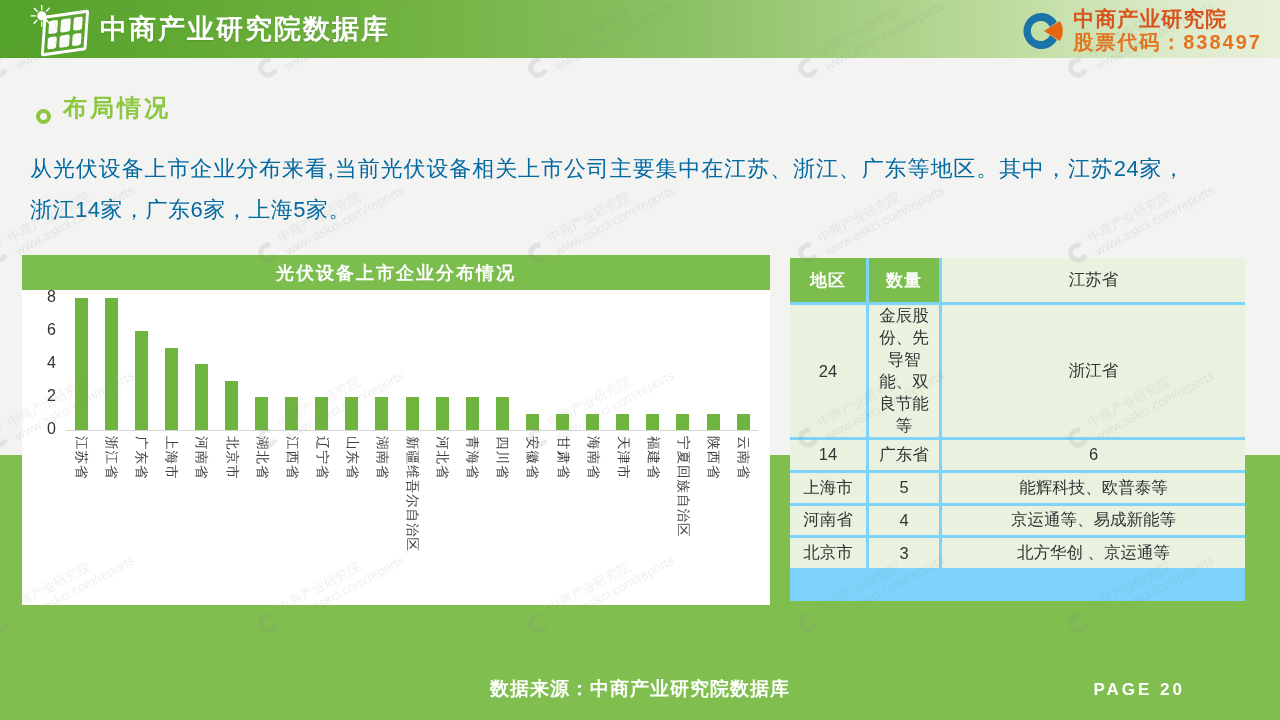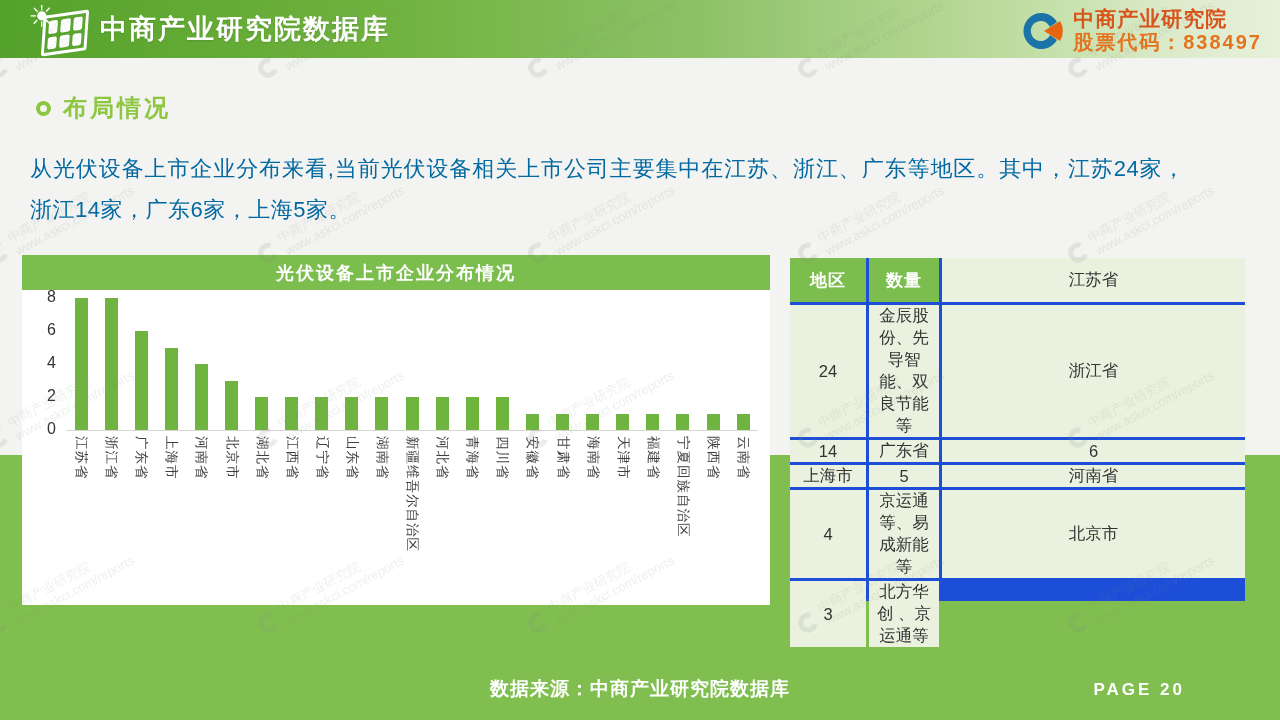--- a/index.html
+++ b/index.html
@@ -35,21 +35,21 @@
   .footer-source {
     position:absolute; bottom:18px; left:0; width:1280px; text-align:center;
     color:#fff; font-size:19px; font-weight:bold; letter-spacing:1px;
   }
   .footer-page {
     position:absolute; bottom:20px; right:95px;
     color:#fff; font-size:17px; font-weight:bold; letter-spacing:3px;
   }
 
   
-  .section-row { position:absolute; left:36px; top:92px; display:flex; align-items:center; }
+  .section-row { position:absolute; left:36px; top:92px; display:flex; align-items:flex-end; }
   .ring-icon { width:15px; height:15px; border:4px solid #8dc63f; border-radius:50%; margin-right:12px; }
   .section-title { color:#8dc63f; font-size:24px; font-weight:bold; letter-spacing:3px; }
 
   
   .body-text {
     position:absolute; left:30px; top:148px; width:1155px;
     color:#0369a1; font-size:22px; line-height:41px; letter-spacing:0.5px;
     text-align:justify;
   }
 
@@ -71,21 +71,21 @@
     writing-mode:vertical-rl; text-orientation:sideways;
     color:#3f3f3f; font-size:13.5px; line-height:14px; letter-spacing:1px;
     max-height:158px; white-space:nowrap;
   }
 
   
   .data-table {
     position:absolute; left:790px; top:258px; width:455px; height:343px;
     display:grid; grid-template-columns:76px 70px 1fr;
     grid-template-rows:44px repeat(6,1fr);
-    gap:3px; background:#1d4ed8;
+    gap:3px; background:#7dd3fc;
   }
   .th {
     background:#7cbe4d; color:#fff; font-size:17px; font-weight:bold;
     display:flex; align-items:center; justify-content:center; letter-spacing:1px;
   }
   .td {
     background:#eaf2df; color:#333; font-size:16.5px;
     display:flex; align-items:center; justify-content:center; text-align:center;
     padding:0 4px;
   }
@@ -442,19 +442,20 @@
     <div class="th">数量</div>
     <div class="td">江苏省</div>
     <div class="td">24</div>
     <div class="td">金辰股份、先导智能、双良节能等</div>
     <div class="td">浙江省</div>
     <div class="td">14</div>
     <div class="td">广东省</div>
     <div class="td">6</div>
     <div class="td">上海市</div>
     <div class="td">5</div>
+    <div class="td">能辉科技、欧普泰等</div>
     <div class="td">河南省</div>
     <div class="td">4</div>
     <div class="td">京运通等、易成新能等</div>
     <div class="td">北京市</div>
     <div class="td">3</div>
     <div class="td">北方华创 、京运通等</div>
   </div>
 
 </body></html>

